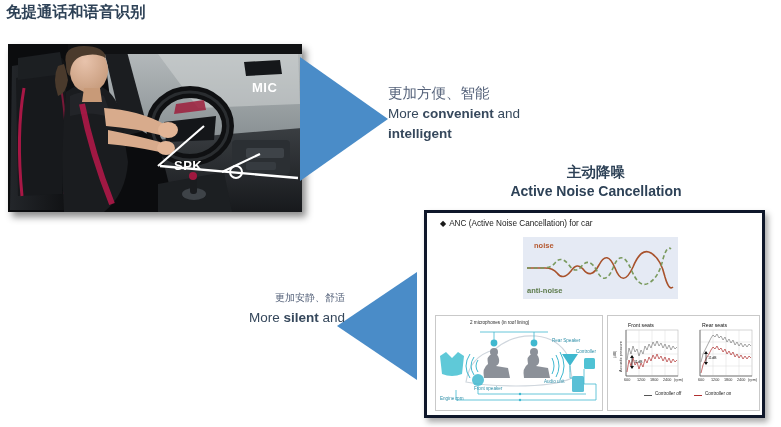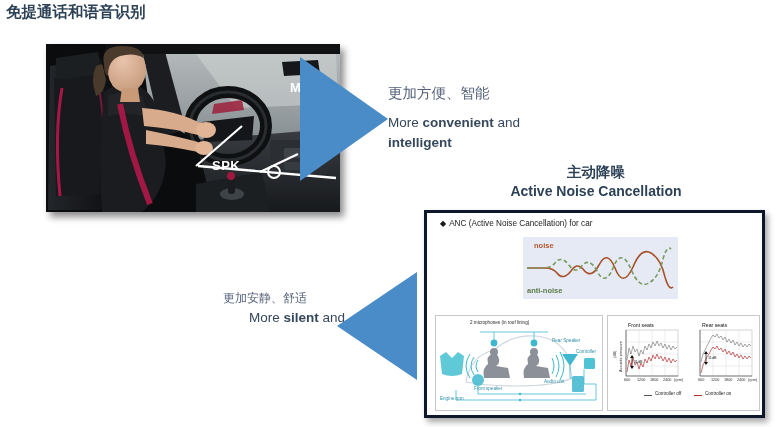--- a/index.html
+++ b/index.html
@@ -52,21 +52,20 @@
   
   #car-photo {
     position: absolute;
     left: 8px;
     top: 44px;
     width: 294px;
     height: 168px;
     box-shadow: 4px 5px 7px rgba(0,0,0,0.45);
     overflow: hidden;
     background: #0a0a0c;
-    margin-left: 38px;
   }
   #car-photo svg { display: block; }
 
   
   .arrow {
     position: absolute;
   }
   #arrow-right {
     left: 300px;
     top: 57px;
@@ -109,29 +108,29 @@
     line-height: 20px;
     white-space: nowrap;
   }
   .callout .en b { font-weight: bold; }
 
   #callout-convenient {
     left: 388px;
     top: 82px;
     text-align: left;
   }
-  #callout-convenient .en-wrap { margin-top: 9px; }
+  #callout-convenient .en-wrap { }
 
   #callout-silent {
     left: 185px;
     top: 288px;
     width: 160px;
     text-align: right;
   }
-  #callout-silent .cn { font-size: 12px; line-height: 20px; text-align: center; }
+  #callout-silent .cn { font-size: 10px; line-height: 20px; }
   #callout-silent .en { line-height: 19px; }
 
   
   #anc-panel {
     position: absolute;
     left: 424px;
     top: 210px;
     width: 341px;
     height: 208px;
     background: #ffffff;

